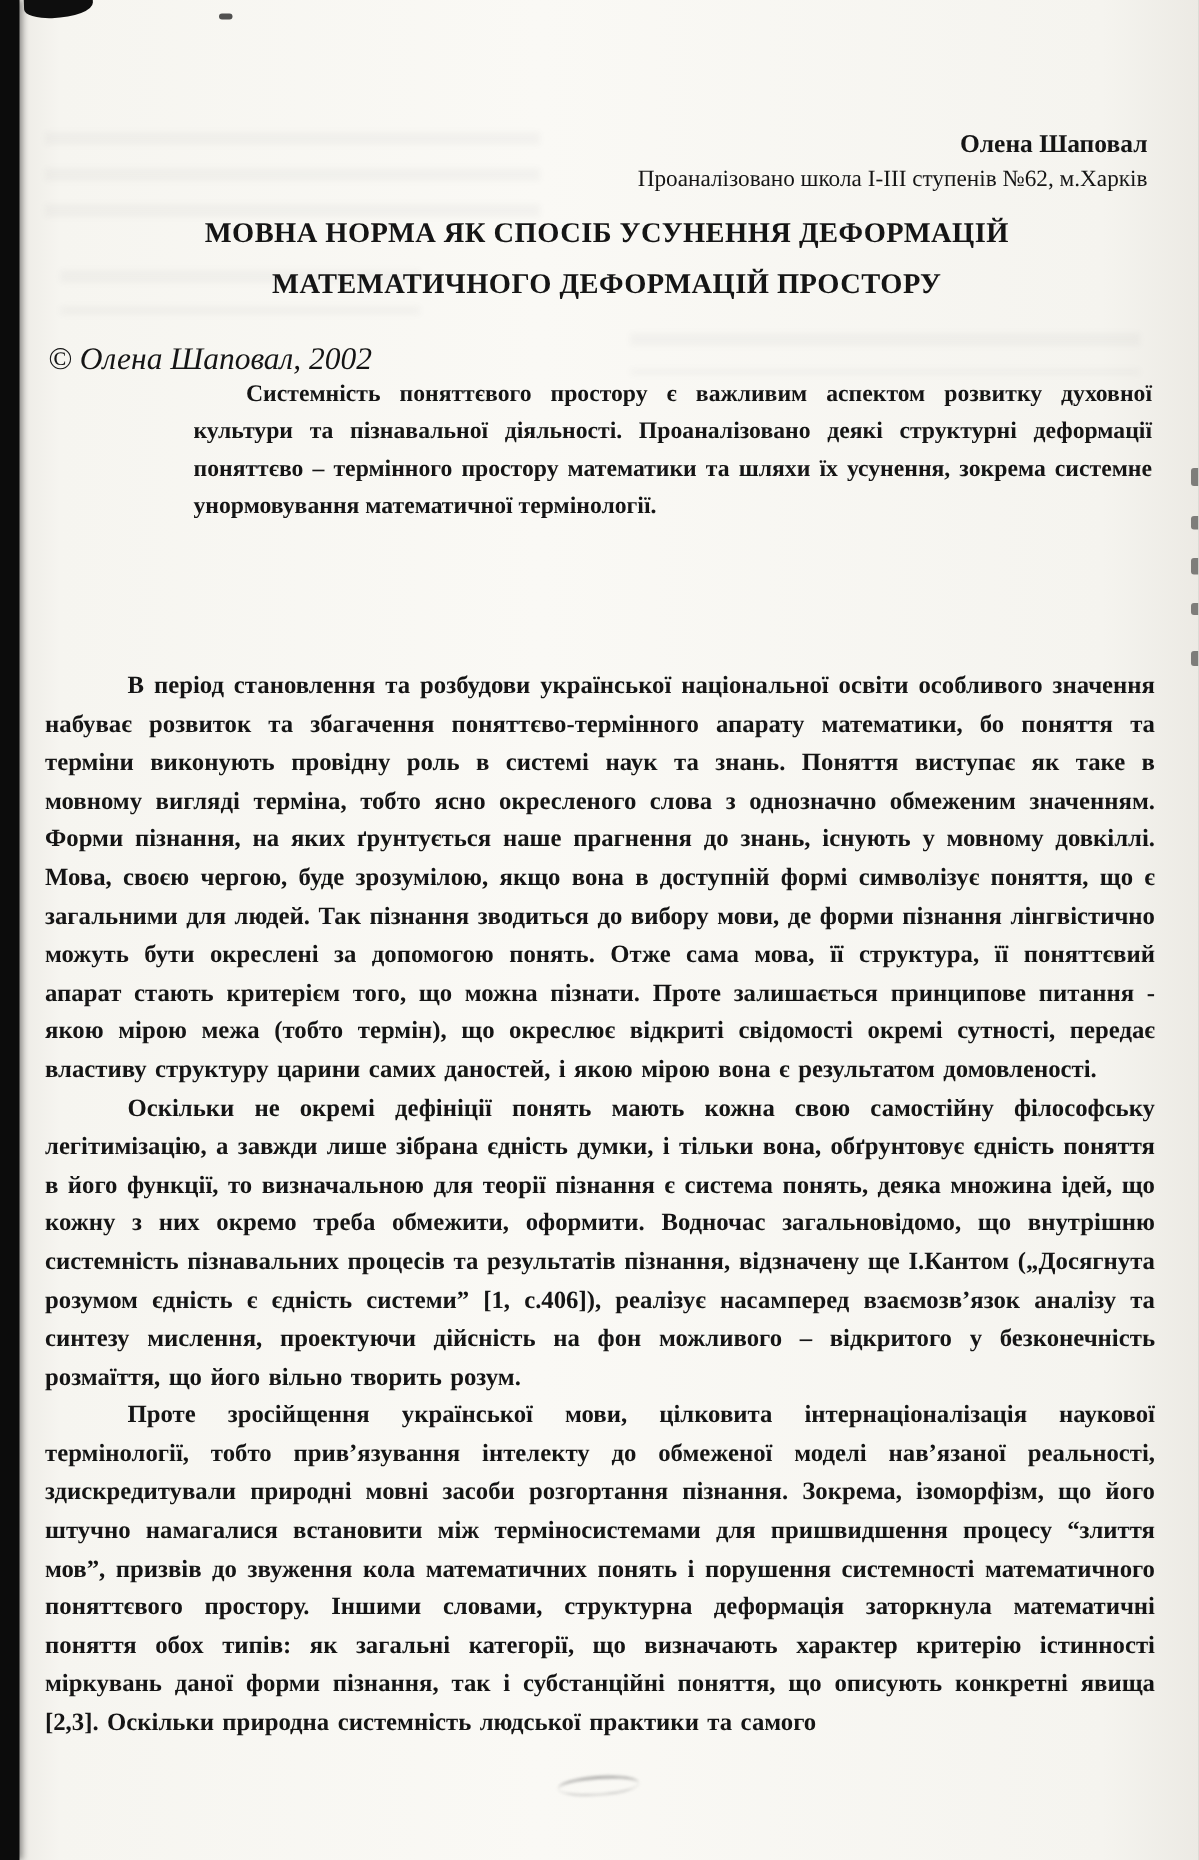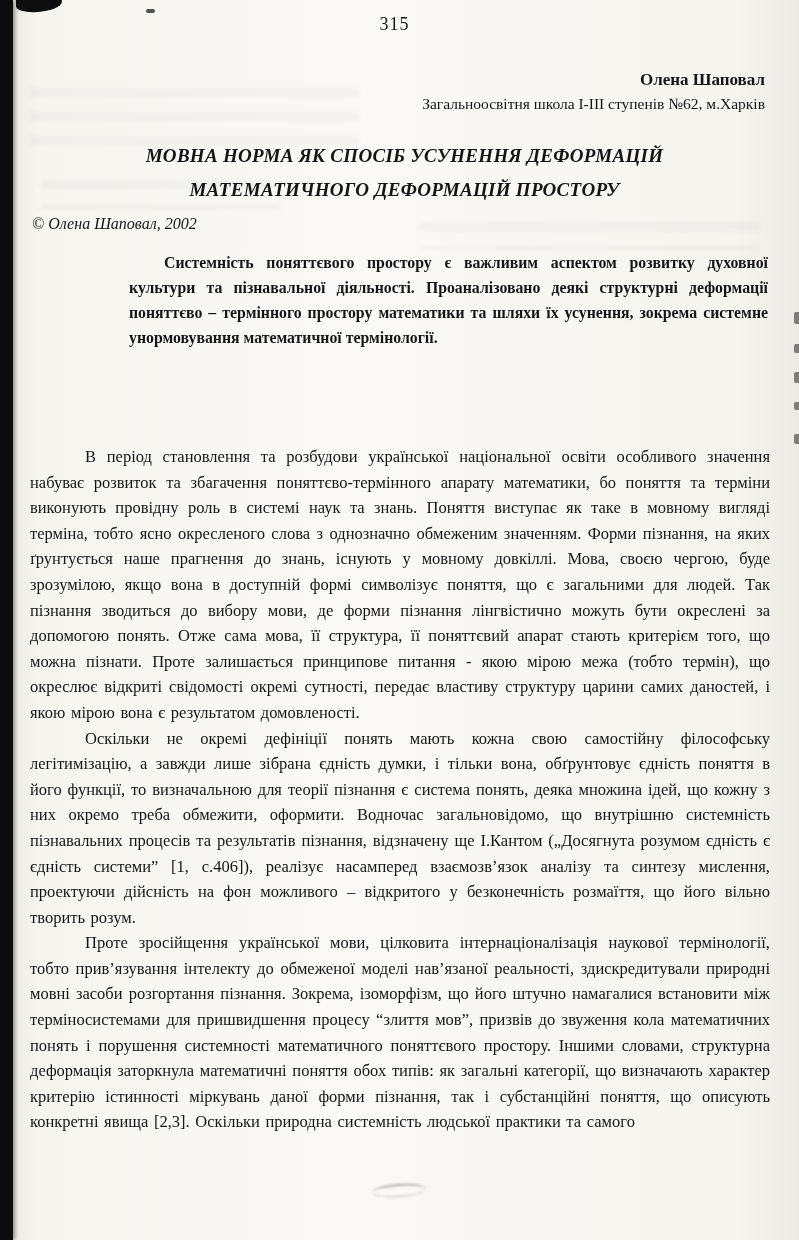--- a/index.html
+++ b/index.html
@@ -52,33 +52,33 @@
 
   
   .page-number {
     position: absolute; top: 14px; left: 0; right: 10px;
     text-align: center; font-size: 18px; letter-spacing: 1px;
   }
   .header-block {
     position: absolute; top: 70px; right: 34px; left: 120px;
     text-align: right;
   }
-  .author { font-weight: bold; font-size: 17px; }
+  .author { font-weight: bold; font-size: 17px; margin-top: 16px; }
   .affiliation { font-size: 15.5px; margin-top: 5px; }
 
   .article-title {
     position: absolute; top: 139px; left: 55px; right: 45px;
     text-align: center; font-weight: bold; font-size: 19px;
-    line-height: 34px; letter-spacing: .3px; font-style: italic;
+    line-height: 34px; letter-spacing: .3px;
   }
   .title-line { display: block; }
 
   .copyright {
-    position: absolute; top: 215px; left: 32px;
-    font-style: italic; font-size: 16px;
+    position: absolute; top: 227px; left: 32px;
+    font-style: italic; font-size: 21px;
   }
 
   .abstracts {
     position: absolute; top: 250px; left: 113px; right: 31px;
   }
   .abstracts p {
     margin: 0 0 13px 16px;
     font-weight: bold;
     font-size: 15.8px;
     line-height: 25px;
@@ -89,45 +89,45 @@
   .body-text {
     position: absolute; top: 444px; left: 30px; right: 29px;
   }
   .body-text p {
     margin: 0;
     font-size: 16.5px;
     line-height: 25.6px;
     text-align: justify;
     text-indent: 55px;
     word-spacing: 1.5px;
+    font-weight: bold;
   }
 </style>
 </head>
 <body>
 
 <div class="page">
 
   <div class="left-bar"></div>
   <div class="corner-mark"></div>
   <div class="tiny-mark" style="left:146px; top:9px; width:9px; height:4px;"></div>
   <div class="edge-tick" style="top:312px; height:12px;"></div>
   <div class="edge-tick" style="top:344px; height:9px;"></div>
   <div class="edge-tick" style="top:372px; height:11px;"></div>
   <div class="edge-tick" style="top:402px; height:8px;"></div>
   <div class="edge-tick" style="top:434px; height:10px;"></div>
   <div class="bleed" style="left:30px; top:88px; width:330px; height:58px;"></div>
   <div class="bleed" style="left:420px; top:222px; width:340px; height:28px;"></div>
   <div class="bleed" style="left:40px; top:180px; width:240px; height:30px;"></div>
   <div class="bottom-smudge"></div>
 
-  <div class="page-number">315</div>
 
   <div class="header-block">
     <div class="author">Олена Шаповал</div>
-    <div class="affiliation">Загальноосвітня школа І-ІІІ ступенів №62, м.Харків</div>
+    <div class="affiliation">Проаналізовано школа І-ІІІ ступенів №62, м.Харків</div>
   </div>
 
   <h1 class="article-title" style="margin:0;">
     <span class="title-line">МОВНА НОРМА ЯК СПОСІБ УСУНЕННЯ ДЕФОРМАЦІЙ</span>
     <span class="title-line">МАТЕМАТИЧНОГО ДЕФОРМАЦІЙ ПРОСТОРУ</span>
   </h1>
 
   <div class="copyright">© Олена Шаповал, 2002</div>
 
   <div class="abstracts">

